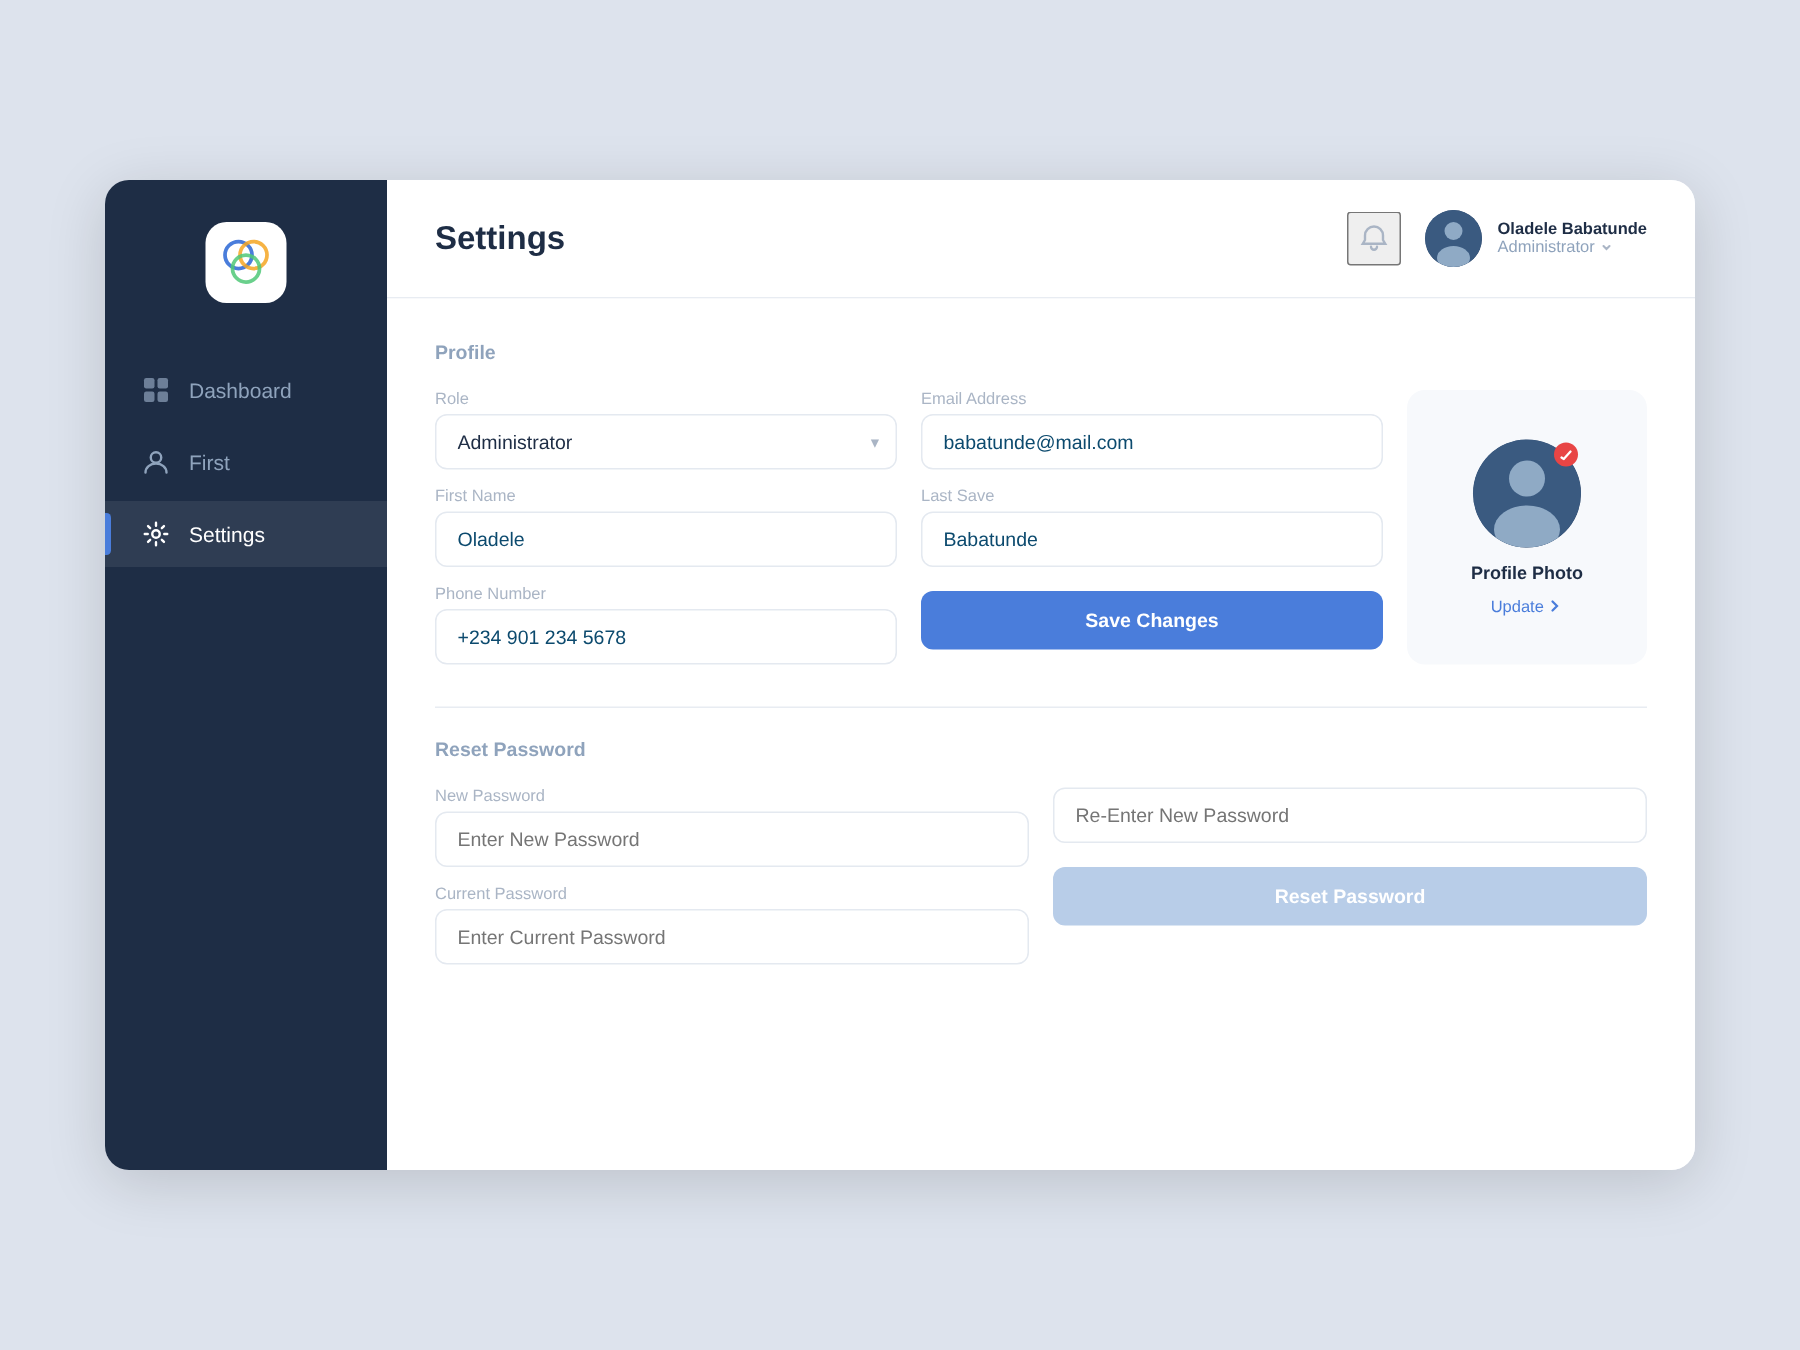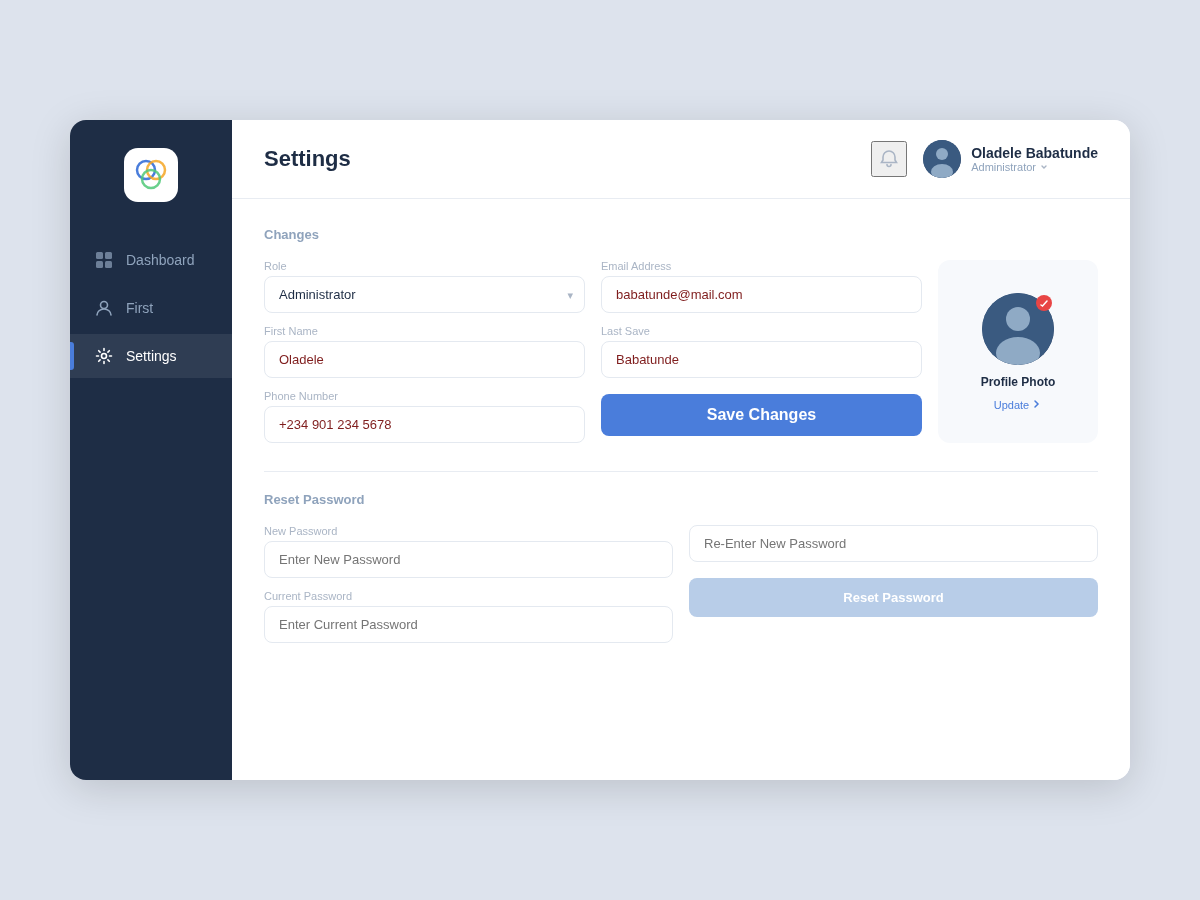--- a/index.html
+++ b/index.html
@@ -19,21 +19,21 @@
       display: flex;
       width: 1060px;
       height: 660px;
       border-radius: 16px;
       overflow: hidden;
       box-shadow: 0 8px 40px rgba(0,0,0,0.15);
     }
 
     
     .sidebar {
-      width: 162px;
+      width: 188px;
       background: #1e2d45;
       display: flex;
       flex-direction: column;
       align-items: center;
       padding: 28px 0 24px;
       flex-shrink: 0;
     }
 
     .logo-wrap {
       width: 54px;
@@ -152,21 +152,21 @@
     .user-avatar-img {
       width: 38px;
       height: 38px;
       border-radius: 50%;
       background: linear-gradient(135deg, #3a5a80, #2a3f5f);
       position: relative;
       overflow: hidden;
     }
 
     .user-info { display: flex; flex-direction: column; }
-    .user-name { font-size: 14px; font-weight: 600; color: #1e2d45; }
+    .user-name { font-size: 11px; font-weight: 600; color: #1e2d45; }
     .user-role { font-size: 11px; color: #8fa3bc; display: flex; align-items: center; gap: 3px; }
 
     
     .content {
       flex: 1;
       padding: 28px 32px;
       overflow-y: auto;
       background: #fff;
     }
 
@@ -207,21 +207,21 @@
       color: #aab5c5;
       margin-bottom: 4px;
       font-weight: 500;
     }
 
     .form-input {
       border: 1.5px solid #e4e9f0;
       border-radius: 8px;
       padding: 10px 14px;
       font-size: 13px;
-      color: #7f1d1d;
+      color: #0c4a6e;
       background: #fff;
       outline: none;
       font-family: inherit;
       transition: border-color 0.2s;
     }
 
     .form-select-wrap {
       position: relative;
     }
 
@@ -248,21 +248,21 @@
       color: #aab5c5;
       font-size: 11px;
     }
 
     .btn-primary {
       background: #4a7ddb;
       color: #fff;
       border: none;
       border-radius: 8px;
       padding: 12px 20px;
-      font-size: 16px;
+      font-size: 13px;
       font-weight: 600;
       cursor: pointer;
       font-family: inherit;
       transition: background 0.2s;
     }
 
     .btn-secondary {
       background: #b8cde8;
       color: #fff;
       border: none;
@@ -426,21 +426,21 @@
                 <path d="M3 4l2 2 2-2" stroke="#aab5c5" stroke-width="1.4" stroke-linecap="round"></path>
               </svg>
             </span>
           </div>
         </div>
       </div>
     </header>
 
     <div class="content">
 
-      <p class="section-label">Changes</p>
+      <p class="section-label">Profile</p>
 
       <div class="profile-section">
 
         <div class="form-left">
           <div class="form-group">
             <label class="form-label">Role</label>
             <div class="form-select-wrap">
               <select class="form-select">
                 <option>Administrator</option>
                 <option>Manager</option>

